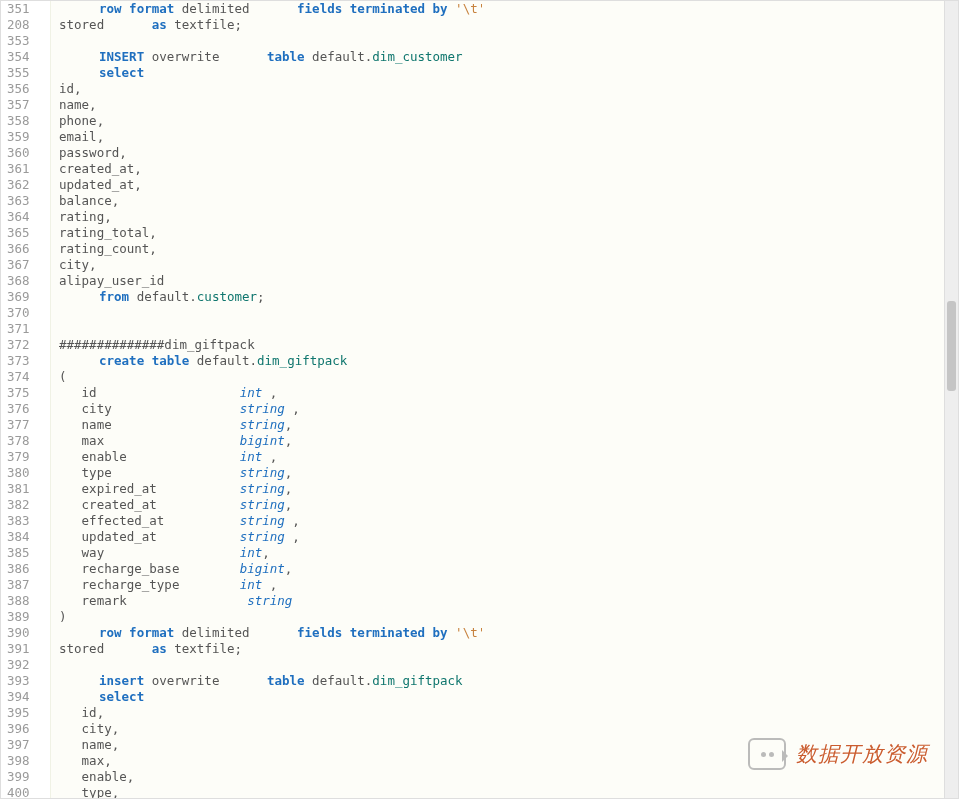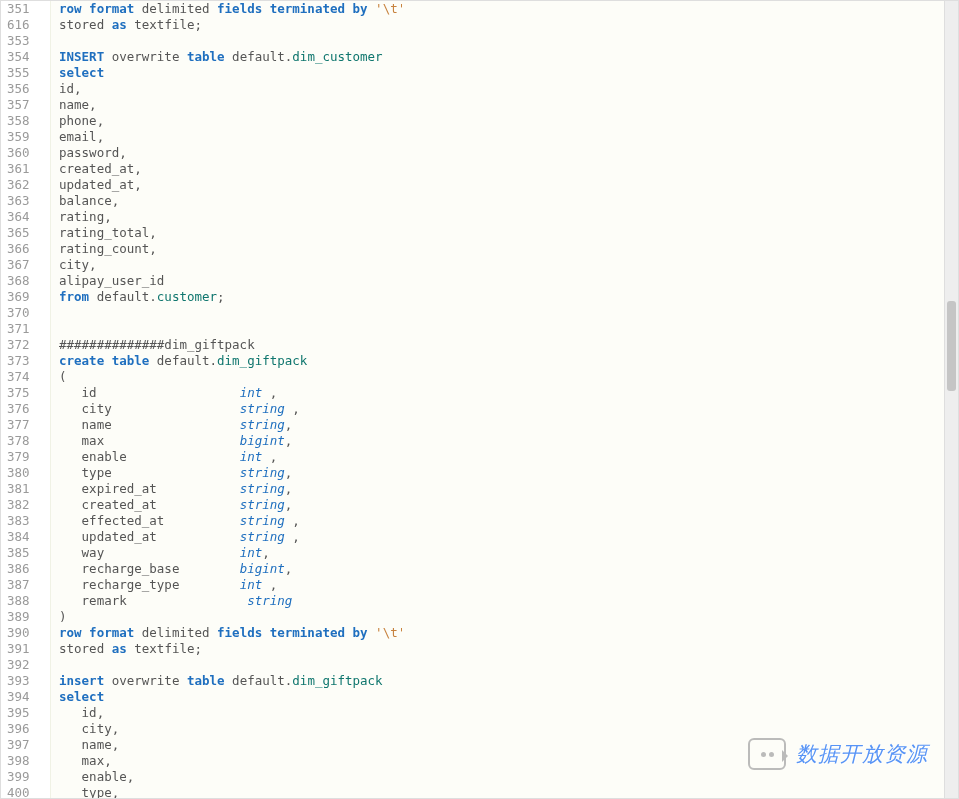--- a/index.html
+++ b/index.html
@@ -35,21 +35,21 @@
   .gutter div { height: 16px; }
   .code {
     flex: 1;
     padding-left: 8px;
     background: #fdfdf8;
     position: relative;
     overflow: hidden;
   }
   .code-inner { white-space: pre; }
   .line { height: 16px; }
-  .kw { color: #1f6fbf; font-weight: bold; }  
+  .kw { color: #1f6fbf; font-weight: bold; margin-left: 40px; }  
   .ty { color: #1f6fbf; font-style: italic; }                     
   .str { color: #c7823e; }                    
   .id { color: #0f766e; }
   .plain { color: #555555; }
   .scrollbar {
     position: absolute;
     top: 0; right: 0; bottom: 0;
     width: 13px;
     background: #eeeeee;
     border-left: 1px solid #dedede;
@@ -87,33 +87,33 @@
     content:"";
     position:absolute;
     right:-10px; top:10px;
     width:0;height:0;
     border:6px solid transparent;
     border-left-color:#b0b0b0;
   }
   .watermark .text {
     font-family: "Microsoft YaHei","PingFang SC",sans-serif;
     font-size: 21px;
-    color: #3b82f6;
+    color: #c2410c;
     font-style: italic;
     text-shadow: 1px 1px 0 #fff;
     letter-spacing: 1px;
   }
 </style>
 </head>
 <body>
 
 <div class="editor">
   <div class="gutter">
       <div>351</div>
-      <div>616</div>
+      <div>208</div>
       <div>353</div>
       <div>354</div>
       <div>355</div>
       <div>356</div>
       <div>357</div>
       <div>358</div>
       <div>359</div>
       <div>360</div>
       <div>361</div>
       <div>362</div>

